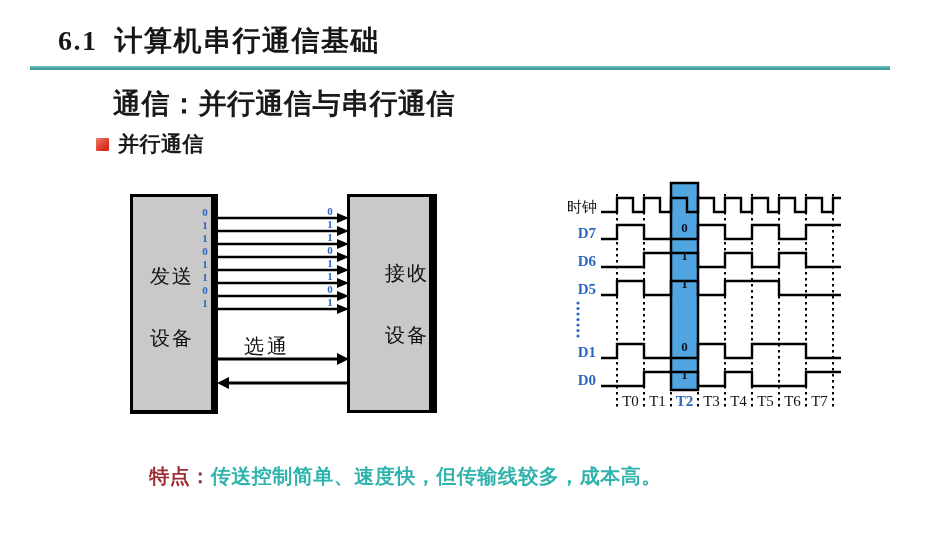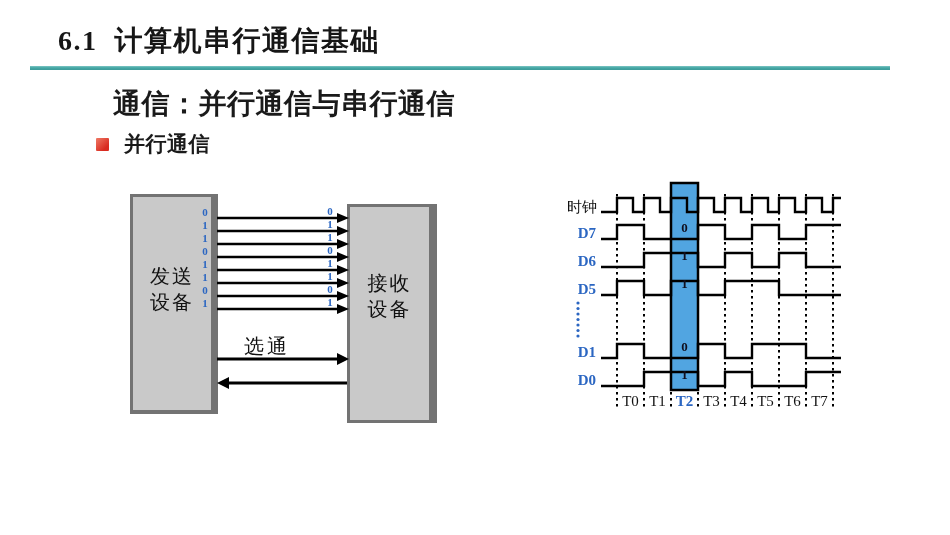--- a/index.html
+++ b/index.html
@@ -29,36 +29,37 @@
     left:104px;top:85px;
     font-size:28px;font-weight:600;color:#1a1a1a;
     letter-spacing:0.5px;white-space:pre;margin-left:9px;
   }
   .bullet-square{
     left:96px;top:138px;width:13px;height:13px;
     background:linear-gradient(135deg,#ef7a66 0%,#d92b20 75%);
     border-radius:1px;
   }
   .bullet-text{
-    left:124px;top:130px;
+    left:118px;top:130px;
     font-size:21px;font-weight:600;color:#1a1a1a;
     letter-spacing:0.5px;
     text-align:right;
   }
   .devbox{
     box-sizing:border-box;
     background:#c9c9c9;
-    border:3px solid #737373;
+    border:3px solid #000000;
     display:flex;flex-direction:column;align-items:center;
     font-family:Liberation Sans, sans-serif;
     font-size:20px;line-height:26px;color:#111;
     letter-spacing:2px;
+    gap:36px;
   }
   .devbox.send{left:130px;top:194px;width:88px;height:220px;border-right-width:7px;border-bottom-width:4px;padding-top:66px;}
-  .devbox.recv{left:347px;top:204px;width:90px;height:219px;border-right-width:8px;padding-top:63px;}
+  .devbox.recv{left:347px;top:194px;width:90px;height:219px;border-right-width:8px;padding-top:63px;align-items:flex-end;}
   .arrow-label{
     width:90px;text-align:center;
     font-family:"Liberation Serif", serif;
     font-size:20px;color:#111;letter-spacing:3px;
   }
   .lab-strobe{left:222px;top:333px;text-align:center;}
   .lab-status{left:222px;top:388px;}
   .feature{
     left:125px;top:440px;
     font-size:20px;font-weight:600;letter-spacing:0.5px;
@@ -168,14 +169,17 @@
       <text x="82.5" y="226" text-anchor="middle" font-size="15" fill="#111" font-weight="normal">T0</text>
       <text x="109.5" y="226" text-anchor="middle" font-size="15" fill="#111" font-weight="normal">T1</text>
       <text x="136.5" y="226" text-anchor="middle" font-size="15" fill="#2b66c2" font-weight="bold">T2</text>
       <text x="163.5" y="226" text-anchor="middle" font-size="15" fill="#111" font-weight="normal">T3</text>
       <text x="190.5" y="226" text-anchor="middle" font-size="15" fill="#111" font-weight="normal">T4</text>
       <text x="217.5" y="226" text-anchor="middle" font-size="15" fill="#111" font-weight="normal">T5</text>
       <text x="244.5" y="226" text-anchor="middle" font-size="15" fill="#111" font-weight="normal">T6</text>
       <text x="271.5" y="226" text-anchor="middle" font-size="15" fill="#111" font-weight="normal">T7</text>
     </svg>
 
+  <div class="abs feature">
+    <span id="feat-label" style="color: rgb(158, 47, 52);">特点：</span><span id="feat-text" style="color: rgb(47, 179, 172);">传送控制简单、速度快，但传输线较多，成本高。</span>
+  </div>
 
 </div>
 
 </body></html>

